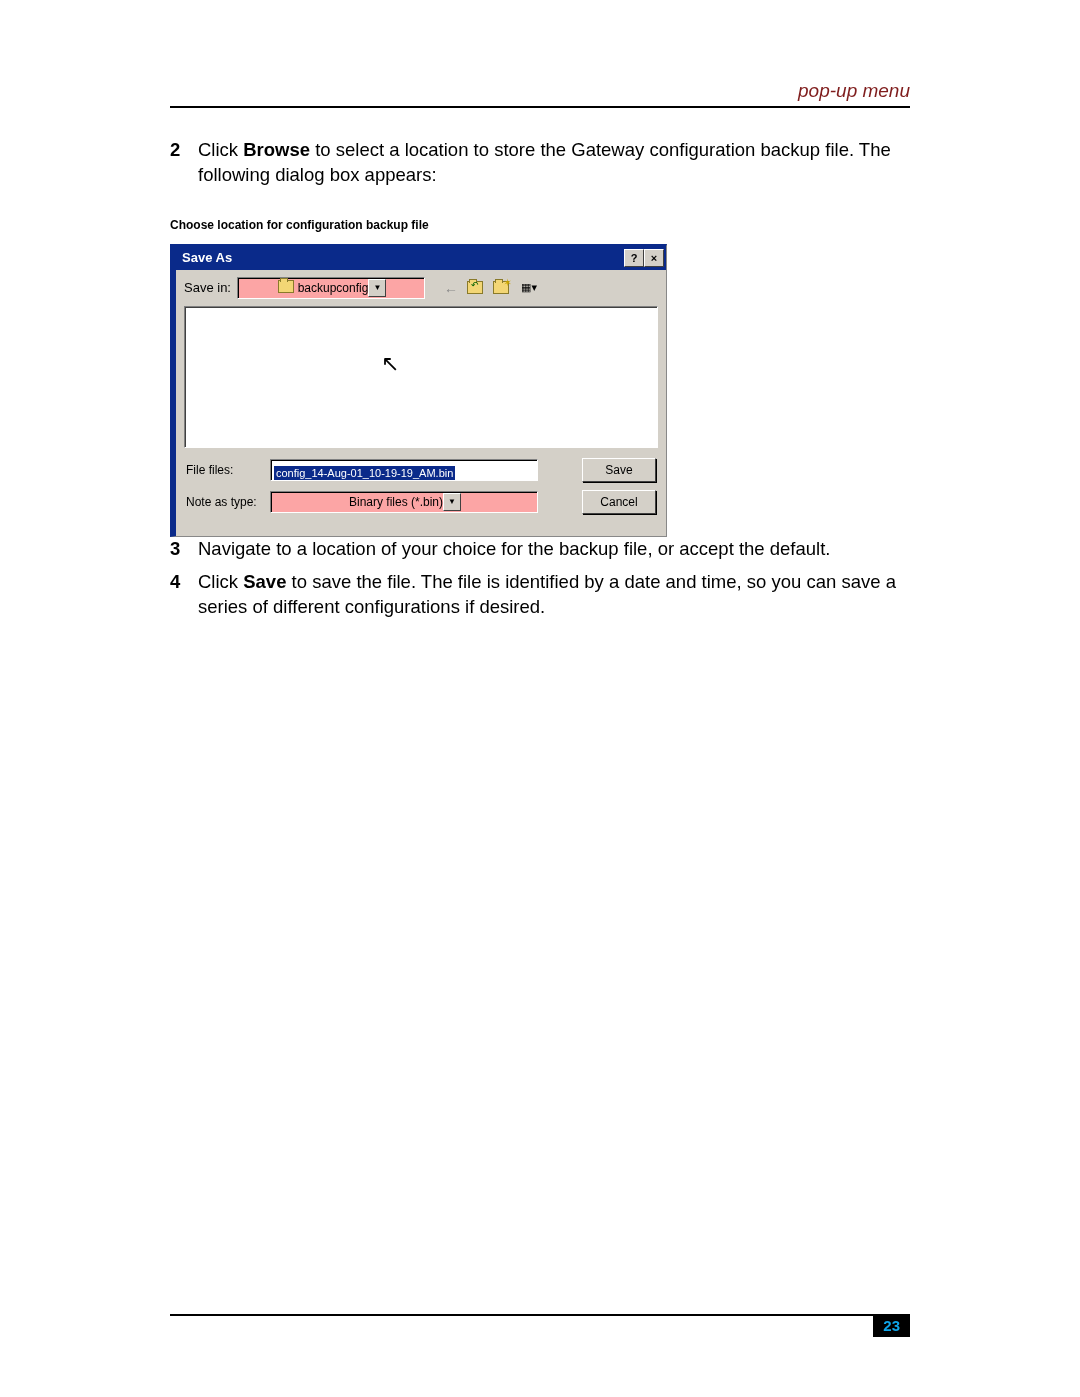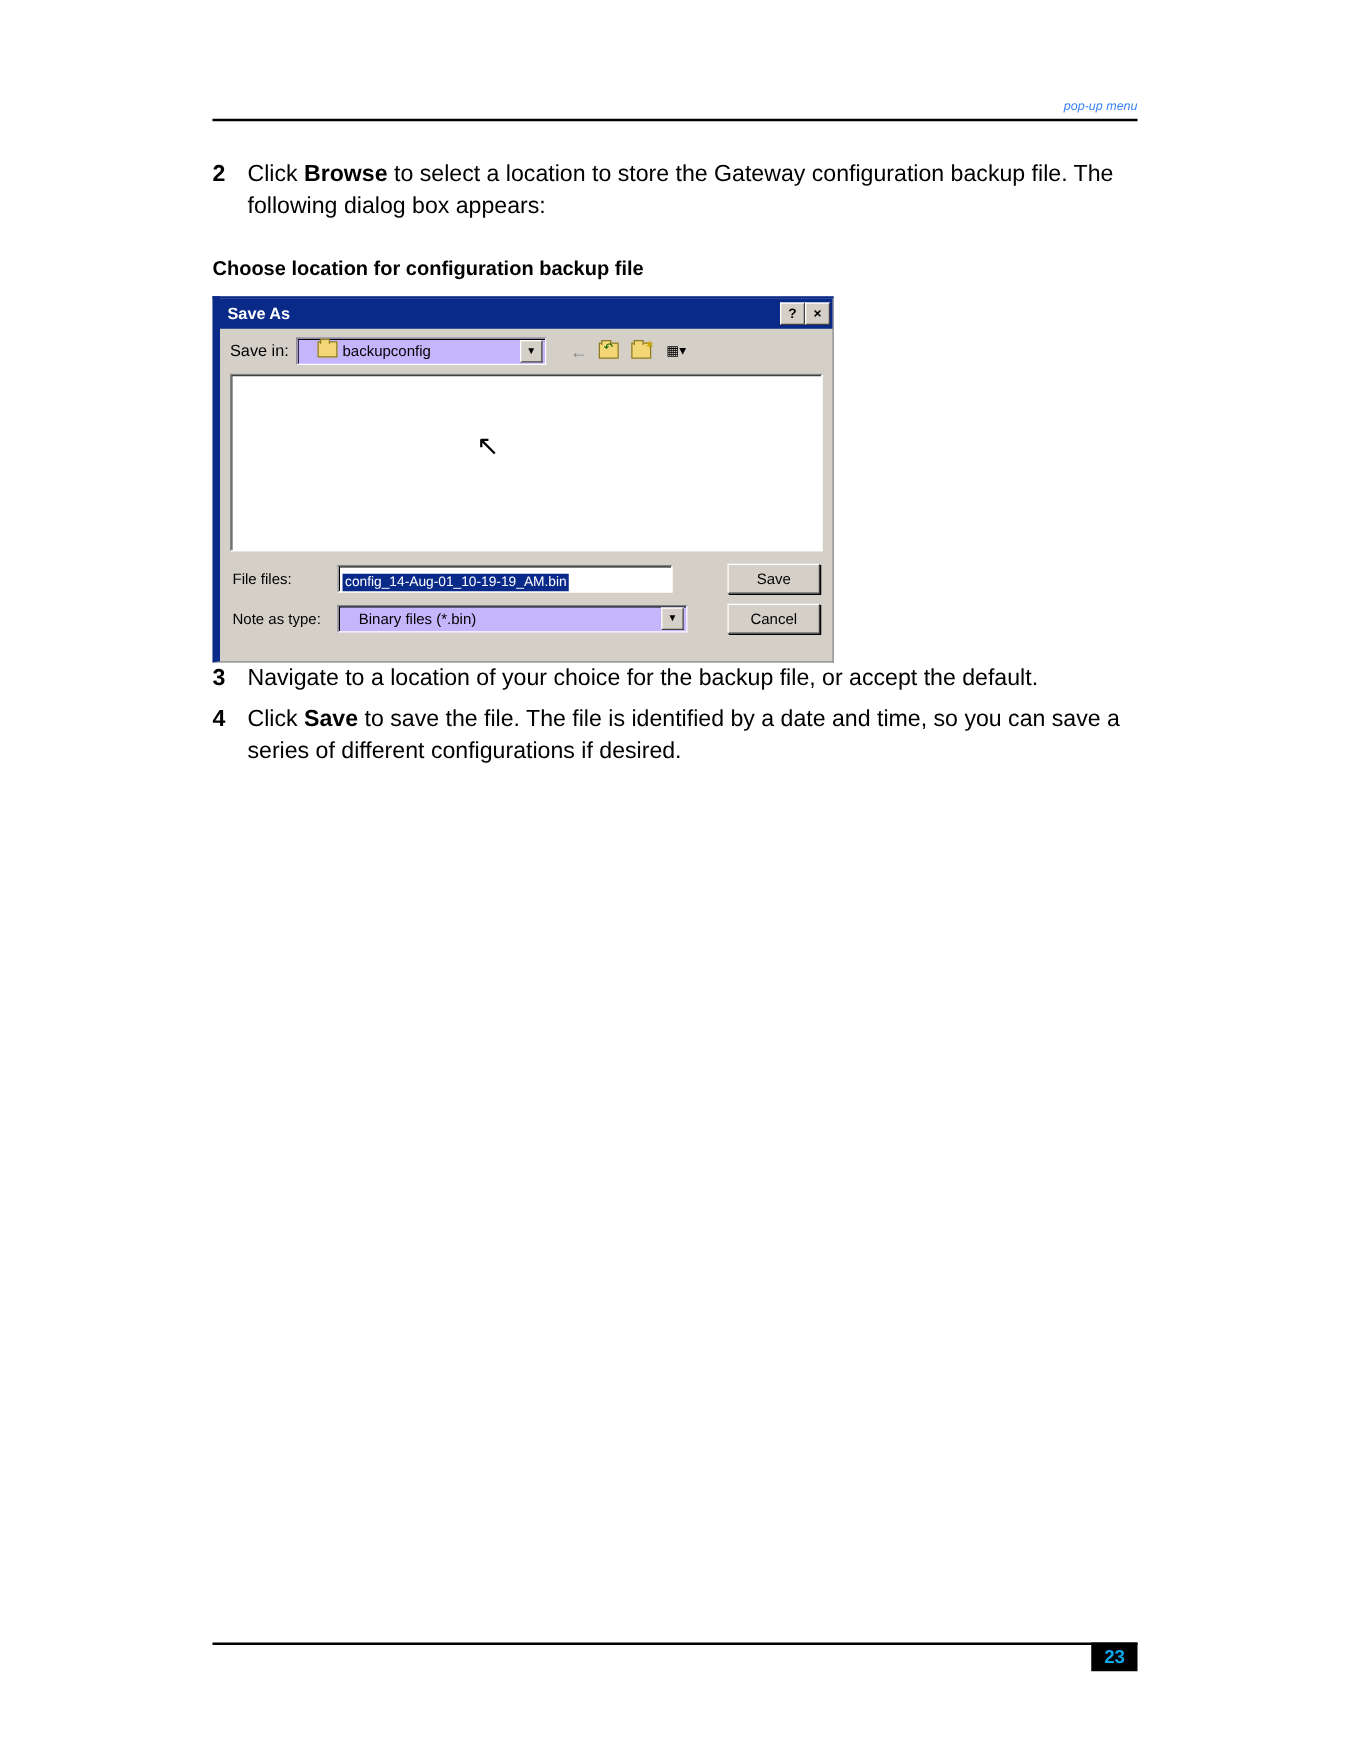--- a/index.html
+++ b/index.html
@@ -13,23 +13,23 @@
   }
   .page {
     padding: 80px 170px 60px 170px;
     box-sizing: border-box;
     width: 100%;
     height: 100%;
     position: relative;
   }
   .header-right {
     text-align: right;
-    color: #3b82f6;
+    color: #7f1d1d;
     font-style: italic;
-    font-size: 10px;
+    font-size: 19px;
     margin-bottom: 4px;
   }
   .rule {
     border: none;
     border-top: 2px solid #000;
     margin: 0 0 30px 0;
   }
   .step {
     display: flex;
     margin-bottom: 8px;
@@ -39,21 +39,21 @@
   .step-num {
     font-weight: bold;
     width: 28px;
     flex-shrink: 0;
   }
   .step-body {
     flex: 1;
   }
   .subheading {
     font-weight: bold;
-    font-size: 16px;
+    font-size: 12px;
     margin: 30px 0 12px 0;
   }
   .note-block {
     display: flex;
     margin-top: 26px;
     margin-left: 36px;
     font-size: 15px;
     font-style: italic;
   }
   .note-label {
@@ -107,32 +107,32 @@
   .toolbar {
     display: flex;
     align-items: center;
     padding: 6px 8px;
     gap: 6px;
   }
   .toolbar label {
     font-size: 13px;
   }
   .combo {
-    background: #c4b5fd;
+    background: #fca5a5;
     border: 1px solid #808080;
     border-right-color: #fff;
     border-bottom-color: #fff;
     box-shadow: inset 1px 1px 0 #000;
     display: flex;
     align-items: center;
     height: 20px;
-    padding: 0 2px 0 16px;
+    padding: 0 2px 0 4px;
     flex: 1;
     max-width: 180px;
-    justify-content: space-between;
+    justify-content: center;
   }
   .combo-wide {
     max-width: 260px;
   }
   .combo .dropdown-btn {
     background: #d4d0c8;
     border: 1px solid #fff;
     border-right-color: #404040;
     border-bottom-color: #404040;
     width: 16px;

